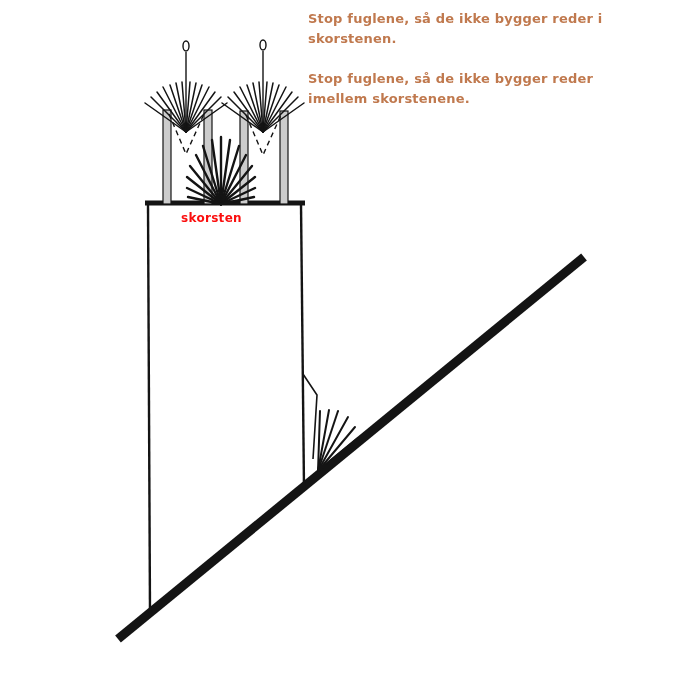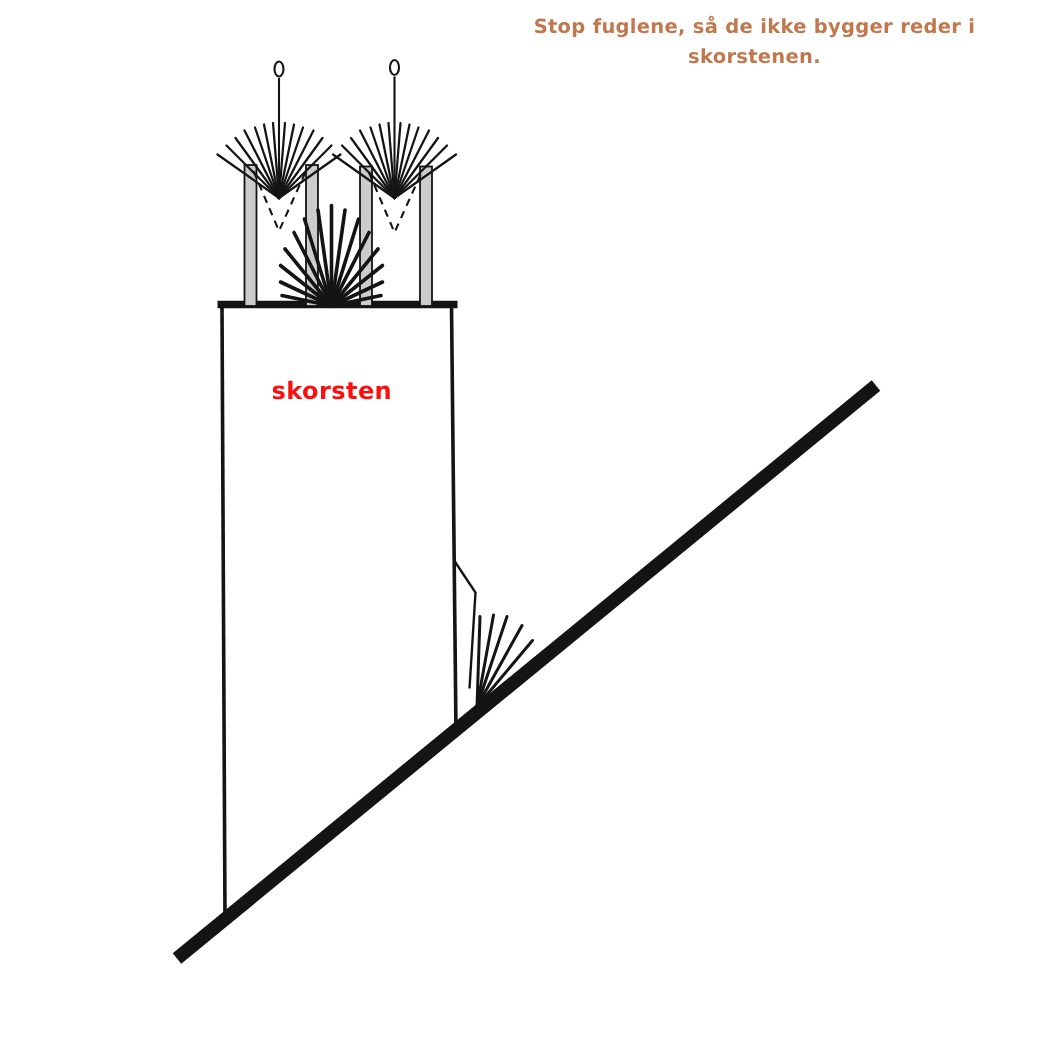--- a/index.html
+++ b/index.html
@@ -21,28 +21,26 @@
 
   .annotations{
     position:absolute;left:308px;top:9px;width:390px;
   }
   .annotations p{
     margin:0 0 20px 0;
     font-size:13px;line-height:20px;font-weight:bold;
     color:var(--annotation-text);
     white-space:pre-line;
     letter-spacing:0.2px;
-    text-align:center;
   }
   .chimney-label{
     position:absolute;left:181px;top:211px;
-    font-size:16px;font-weight:bold;
+    font-size:12px;font-weight:bold;
     color:var(--chimney-label);
     letter-spacing:0.3px;
-    margin-top:40px;
   }
 
   
   .ink{stroke:var(--ink);}
   .nofill{fill:none;}
   .potwall{fill:var(--pot-fill);stroke:var(--ink);stroke-width:1.2;}
   .wire{stroke:var(--ink);stroke-width:1.4;fill:none;}
   .loop{fill:#ffffff;stroke:var(--ink);stroke-width:1.4;}
   .bristle{stroke:var(--ink);stroke-width:1.5;stroke-linecap:round;}
   .fanspike{stroke:var(--ink);stroke-width:2.4;stroke-linecap:round;}
@@ -145,15 +143,17 @@
       <line class="roofspike" x1="318" y1="471" x2="355" y2="427"></line>
       <line class="roofspike" x1="318" y1="471" x2="358" y2="438" stroke-width="3"></line>
     </g>
   </svg>
 
   <div class="chimney-label">skorsten</div>
 
   <div class="annotations">
     <p>Stop fuglene, så de ikke bygger reder i
 skorstenen.</p>
+    <p>Stop fuglene, så de ikke bygger reder
+imellem skorstenene.</p>
   </div>
 
 </div>
 
 </body></html>

